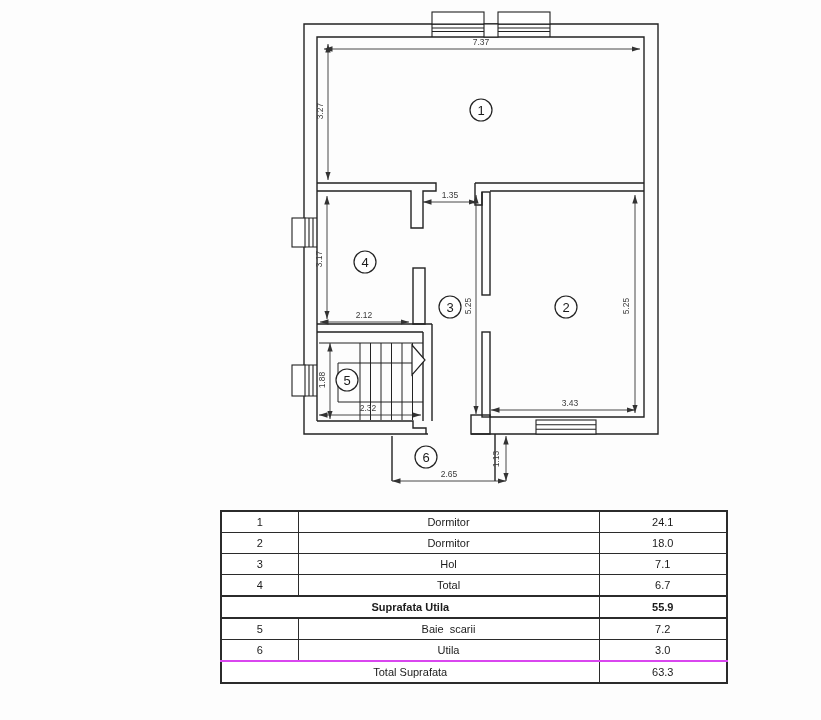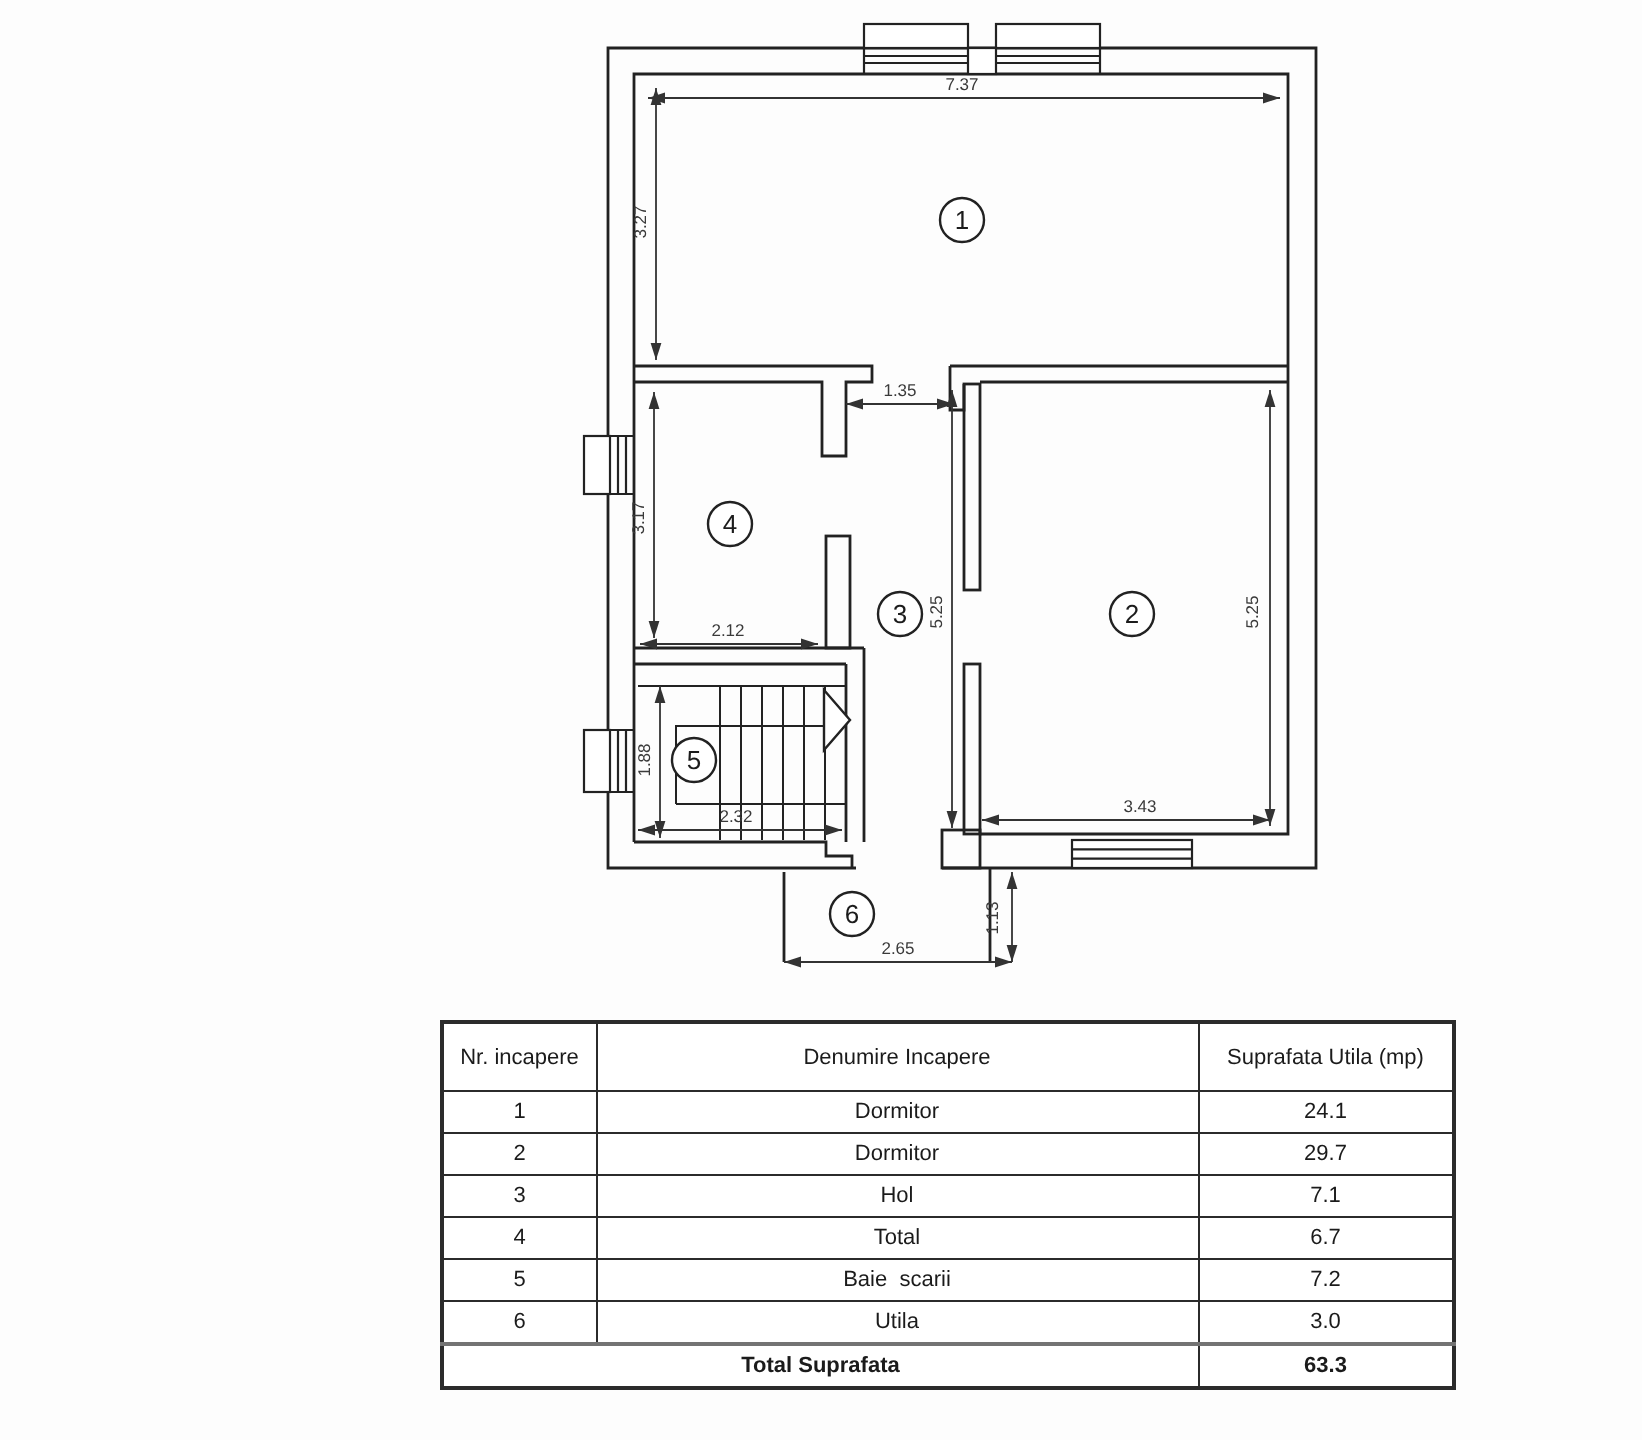--- a/index.html
+++ b/index.html
@@ -9,21 +9,21 @@
   .dim-label{font-size:8.5px;fill:#3a3a3a;}
   .marker-num{font-size:13px;fill:#1c1c1c;}
   table.areas{position:absolute;left:192px;top:510px;width:506px;border-collapse:collapse;
       font-size:11px;color:#1b1b1b;background:#fff;border:2px solid #2b2b2b;table-layout:fixed;}
   table.areas col.c1{width:77px;} table.areas col.c2{width:301px;} table.areas col.c3{width:128px;}
   table.areas th, table.areas td{border:1px solid #2b2b2b;text-align:center;vertical-align:middle;
       padding:0;height:20px;font-weight:normal;white-space:pre-wrap;}
   table.areas th{height:33px;}
   tr.sum td{border-top:2px solid #2b2b2b;border-bottom:2px solid #2b2b2b;}
   tr.sum td{font-weight:bold;}
-  tr.total td{border-top:2px solid #737373;font-weight:bold;}
+  tr.total td{border-top:2px solid #d946ef;}
   td.bold{font-weight:bold;}
 </style>
 </head>
 <body>
 
 <div id="page">
 
   <svg width="821" height="720" viewBox="0 0 821 720" style="position:absolute;left:0;top:0;">
     <defs>
       <marker id="arr" markerWidth="12" markerHeight="10" refX="8.5" refY="3.5" orient="auto-start-reverse" markerUnits="userSpaceOnUse">
@@ -146,44 +146,43 @@
     </g>
   </svg>
 
   <table class="areas">
     <colgroup>
         <col class="c1">
         <col class="c2">
         <col class="c3">
       </colgroup>
     <tbody>
-        <tr>
-      <th>Nr. incapere</th>
-      <th>Denumire Incapere</th>
-      <th>Suprafata Utila (mp)</th>
-    </tr>
     <tr>
       <td>1</td>
       <td>Dormitor</td>
       <td>24.1</td>
     </tr>
     <tr>
       <td>2</td>
       <td>Dormitor</td>
-      <td>29.7</td>
+      <td>18.0</td>
     </tr>
     <tr>
       <td>3</td>
       <td>Hol</td>
       <td>7.1</td>
     </tr>
     <tr>
       <td>4</td>
       <td>Total</td>
       <td>6.7</td>
+    </tr>
+    <tr class="sum">
+      <td colspan="2">Suprafata Utila</td>
+      <td>55.9</td>
     </tr>
     <tr>
       <td>5</td>
       <td>Baie  scarii</td>
       <td>7.2</td>
     </tr>
     <tr>
       <td>6</td>
       <td>Utila</td>
       <td>3.0</td>

